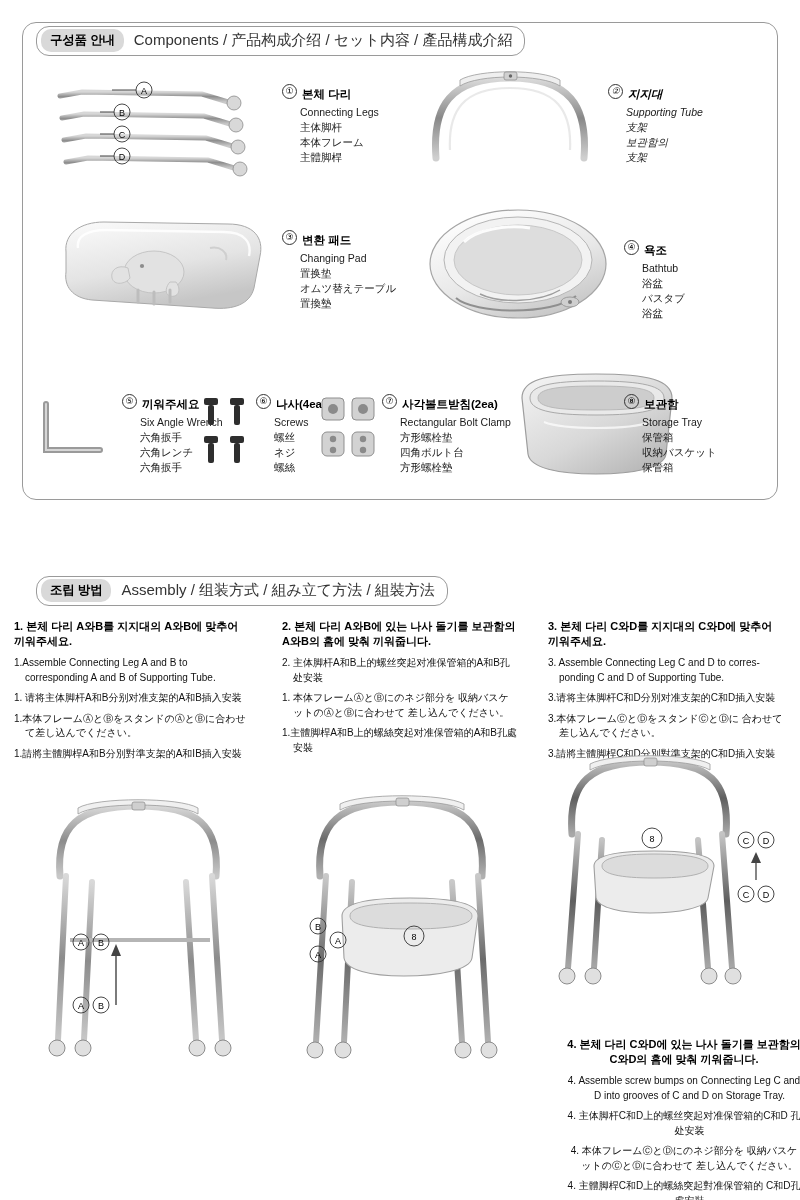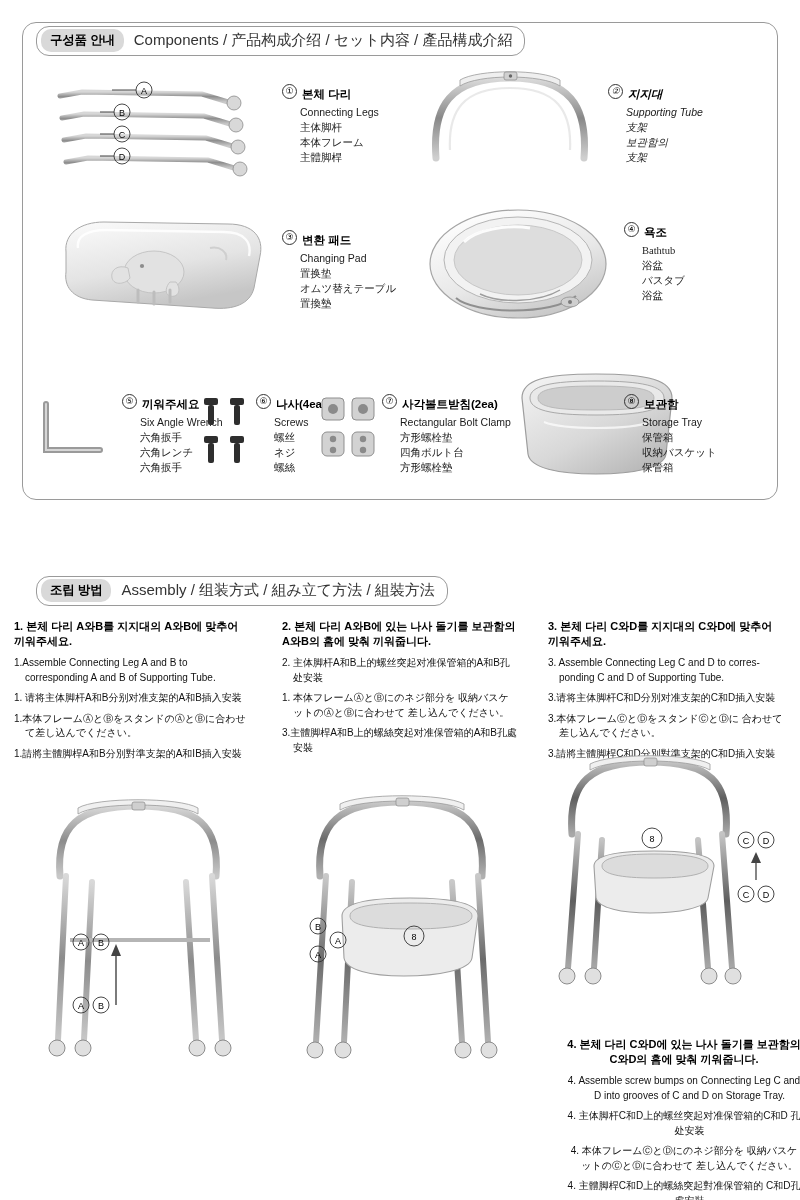--- a/index.html
+++ b/index.html
@@ -250,21 +250,21 @@
       <ellipse cx="98" cy="62" rx="74" ry="43" fill="#f2f2f2" stroke="#b5b5b5" stroke-width="1"></ellipse>
       <ellipse cx="98" cy="62" rx="64" ry="35" fill="#dddddd" stroke="#bfbfbf" stroke-width="0.8"></ellipse>
       <path d="M44,44 C56,32 86,26 110,30" fill="none" stroke="#ffffff" stroke-width="3" opacity="0.9"></path>
       <path d="M60,96 C80,106 120,104 140,92" fill="none" stroke="#9d9d9d" stroke-width="1.4"></path>
       <path d="M36,100 C54,116 132,118 156,98" fill="none" stroke="#8f8f8f" stroke-width="2"></path>
       <ellipse cx="150" cy="104" rx="9" ry="5" fill="#cfcfcf" stroke="#8f8f8f" stroke-width="0.8"></ellipse>
       <circle cx="150" cy="104" r="2" fill="#7a7a7a"></circle>
     </svg>
   </div>
 
-  <div class="comp" style="left:624px; top:222px;font-family:Liberation Serif, serif;">
+  <div class="comp" style="left:624px; top:240px;">
     <span class="num">④</span><span class="name-kr">욕조</span>
     <div class="lines">
       <div>Bathtub</div>
       <div>浴盆</div>
       <div>バスタブ</div>
       <div>浴盆</div>
     </div>
   </div>
 
   <div style="position:absolute; left:38px; top:392px;">
@@ -376,21 +376,21 @@
     <p>1. 请将主体脚杆A和B分别对准支架的A和B插入安装</p>
     <p>1.本体フレームⒶとⒷをスタンドのⒶとⒷに合わせて差し込んでください。</p>
     <p>1.請將主體脚桿A和B分別對準支架的A和IB插入安裝</p>
   </div>
 
   <div class="assembly-col" style="left:282px; top:578px;">
     <div class="title" style="white-space:pre-line;">2. 본체 다리 A와B에 있는 나사 돌기를 보관함의
     A와B의 홈에 맞춰 끼워줍니다.</div>
     <p>2. 主体脚杆A和B上的螺丝突起对准保管箱的A和B孔处安装</p>
     <p>1. 本体フレームⒶとⒷにのネジ部分を 収納バスケットのⒶとⒷに合わせて 差し込んでください。</p>
-    <p>3.主體脚桿A和B上的螺絲突起对准保管箱的A和B孔處安裝</p>
+    <p>1.主體脚桿A和B上的螺絲突起对准保管箱的A和B孔處安裝</p>
   </div>
 
   <div class="assembly-col" style="left:548px; top:578px;">
     <div class="title" style="white-space:pre-line;">3. 본체 다리 C와D를 지지대의 C와D에 맞추어
     끼워주세요.</div>
     <p>3. Assemble Connecting Leg C and D to corres- ponding C and D of Supporting Tube.</p>
     <p>3.请将主体脚杆C和D分別对准支架的C和D插入安裝</p>
     <p>3.本体フレームⒸとⒹをスタンドⒸとⒹに 合わせて差し込んでください。</p>
     <p>3.請將主體脚桿C和D分別對準支架的C和D插入安裝</p>
   </div>

